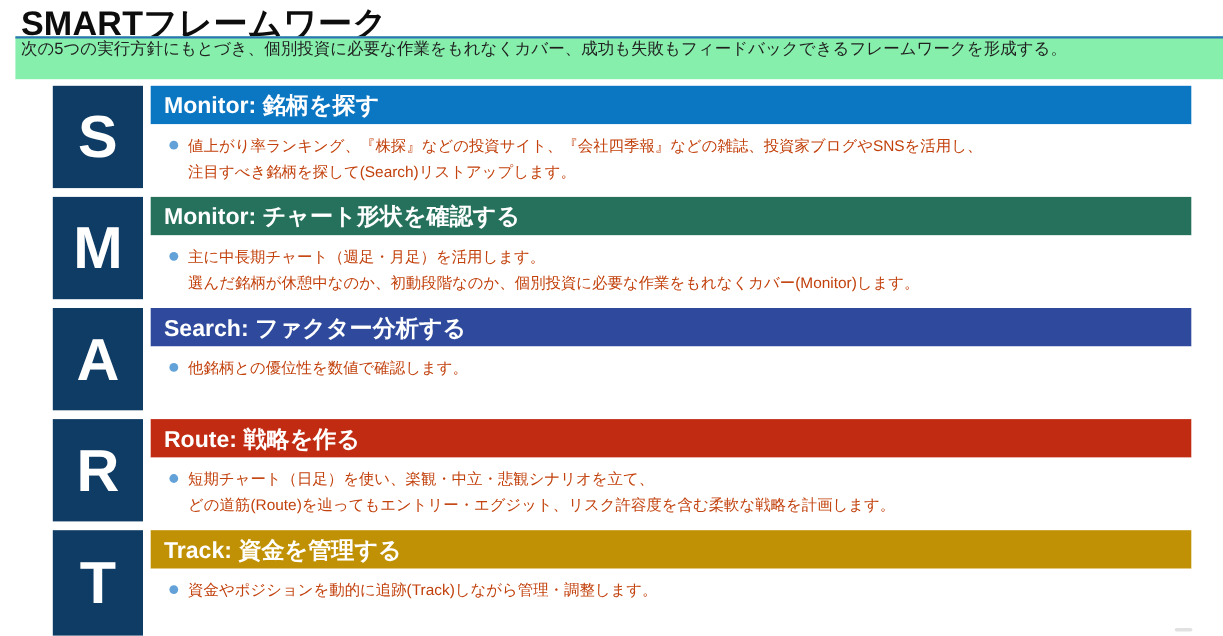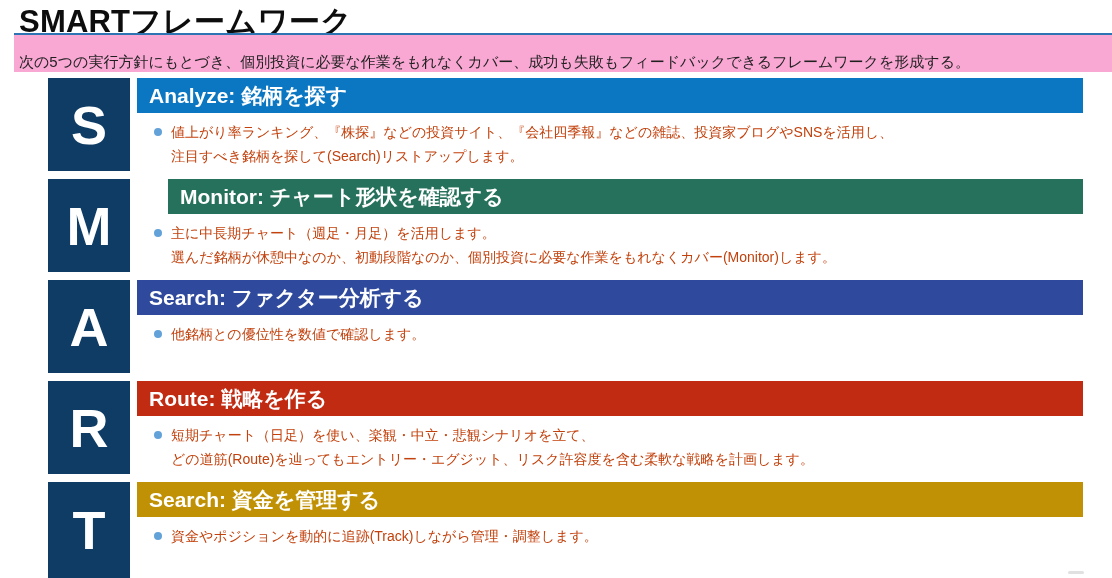--- a/index.html
+++ b/index.html
@@ -9,22 +9,22 @@
     font-family:"Liberation Sans","DejaVu Sans",sans-serif;
   }
   .page-title {
     position:absolute; left:19px; top:1px;
     font-size:31px; font-weight:bold; color:#0d0d0d;
     letter-spacing:0.2px; white-space:nowrap;
   }
   .subtitle-band {
     position:absolute; left:14px; right:0; top:33px; height:39px;
     box-sizing:border-box;
-    background:#f9a8d4; border-top:2px solid #2E74B5;
-    display:flex; align-items:flex-end; padding-left:5px;
+    background:#86efac; border-top:2px solid #2E74B5;
+    display:flex; align-items:flex-start; padding-left:5px;
     font-size:15px; color:#1f1f1f; white-space:nowrap;
   }
   .sections {
     position:absolute; left:48px; top:78px; width:1035px;
     display:flex; flex-direction:column; gap:8px;
   }
   .section { display:flex; gap:7px; height:93px; }
   .section:last-child { height:96px; }
   .letter-box {
     flex:0 0 82px; width:82px;
@@ -55,35 +55,35 @@
 
 <div class="subtitle-band">
   <span>次の5つの実行方針にもとづき、個別投資に必要な作業をもれなくカバー、成功も失敗もフィードバックできるフレームワークを形成する。</span>
 </div>
 
 <div class="sections">
 
   <div class="section">
     <div class="letter-box" style="background-color: rgb(15, 60, 100);">S</div>
     <div class="sec-right">
-      <div class="sec-header" style="background-color: rgb(11, 118, 194);">Analyze: 銘柄を探す</div>
+      <div class="sec-header" style="background-color: rgb(11, 118, 194);">Monitor: 銘柄を探す</div>
       <div class="sec-body">
         <span class="bullet" style="background-color: rgb(98, 162, 216);"></span>
         <div class="lines">
           <div>値上がり率ランキング、『株探』などの投資サイト、『会社四季報』などの雑誌、投資家ブログやSNSを活用し、</div>
           <div>注目すべき銘柄を探して(Search)リストアップします。</div>
         </div>
       </div>
     </div>
   </div>
 
   <div class="section">
     <div class="letter-box" style="background-color: rgb(15, 60, 100);">M</div>
     <div class="sec-right">
-      <div class="sec-header" style="background-color: rgb(38, 113, 91); margin-left: 31px;">Monitor: チャート形状を確認する</div>
+      <div class="sec-header" style="background-color: rgb(38, 113, 91);">Monitor: チャート形状を確認する</div>
       <div class="sec-body">
         <span class="bullet" style="background-color: rgb(98, 162, 216);"></span>
         <div class="lines">
           <div>主に中長期チャート（週足・月足）を活用します。</div>
           <div>選んだ銘柄が休憩中なのか、初動段階なのか、個別投資に必要な作業をもれなくカバー(Monitor)します。</div>
         </div>
       </div>
     </div>
   </div>
 
@@ -110,21 +110,21 @@
           <div>短期チャート（日足）を使い、楽観・中立・悲観シナリオを立て、</div>
           <div>どの道筋(Route)を辿ってもエントリー・エグジット、リスク許容度を含む柔軟な戦略を計画します。</div>
         </div>
       </div>
     </div>
   </div>
 
   <div class="section">
     <div class="letter-box" style="background-color: rgb(15, 60, 100);">T</div>
     <div class="sec-right">
-      <div class="sec-header" style="background-color: rgb(192, 145, 4);">Search: 資金を管理する</div>
+      <div class="sec-header" style="background-color: rgb(192, 145, 4);">Track: 資金を管理する</div>
       <div class="sec-body">
         <span class="bullet" style="background-color: rgb(98, 162, 216);"></span>
         <div class="lines">
           <div>資金やポジションを動的に追跡(Track)しながら管理・調整します。</div>
         </div>
       </div>
     </div>
   </div>
 
 </div>

